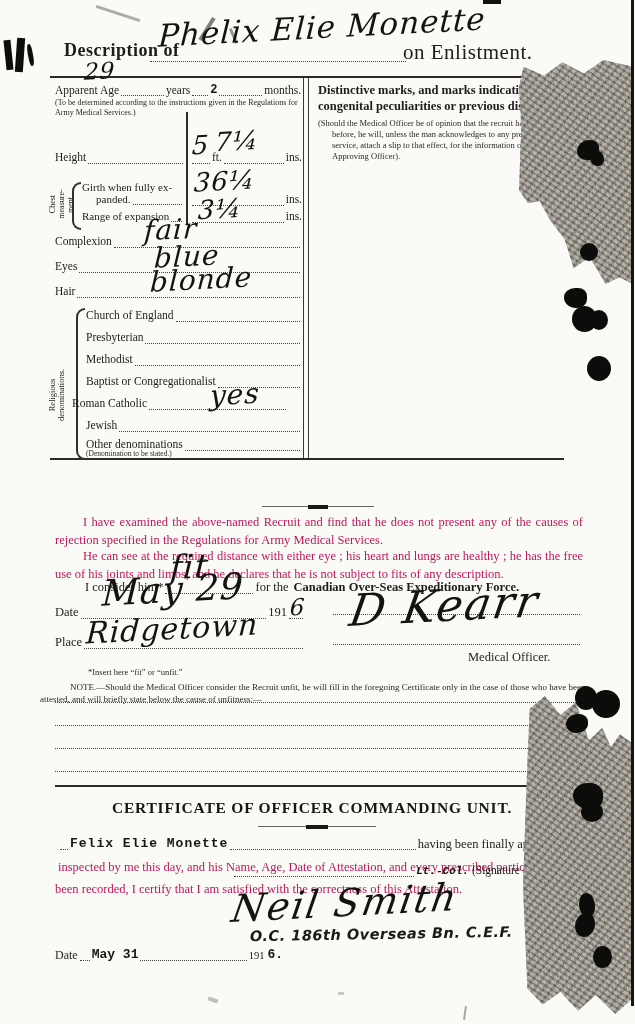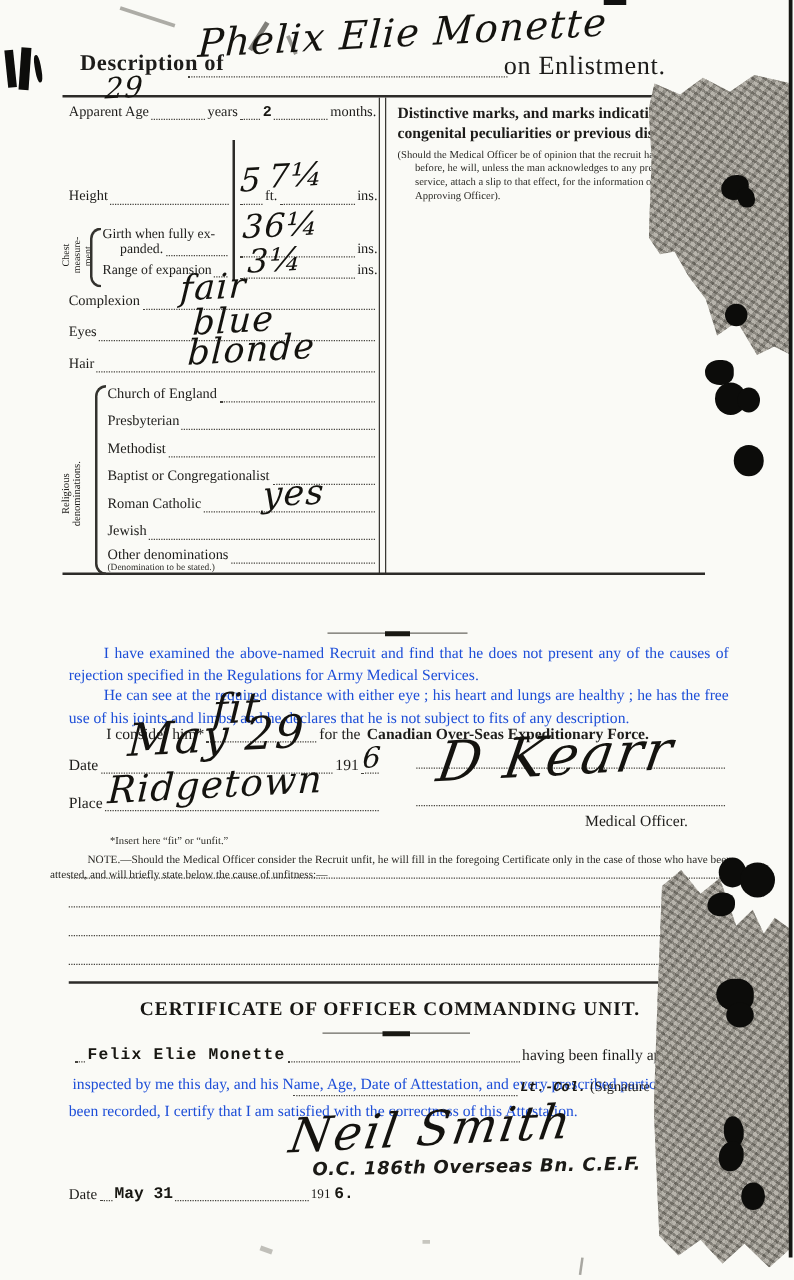--- a/index.html
+++ b/index.html
@@ -17,21 +17,21 @@
   .hw{position:absolute;font-family:"DejaVu Serif",serif;font-style:italic;color:#14130f;
       white-space:nowrap;letter-spacing:1px;transform:rotate(-3deg) skewX(-6deg);line-height:1;}
   .sig{transform:rotate(-3deg) skewX(-12deg);letter-spacing:2px;}
   
   .typed{font-family:"Liberation Mono",monospace;font-weight:bold;color:#181712;}
   .cert-h{position:absolute;left:0;width:624px;text-align:center;font-weight:bold;
           font-size:15.5px;letter-spacing:0.8px;color:#171613;}
   .orn{position:absolute;height:5px;}
   .orn::before{content:"";position:absolute;left:0;right:0;top:2px;border-top:1px solid #6a6862;}
   .orn::after{content:"";position:absolute;left:41%;right:41%;top:1px;height:4px;background:#191813;}
-  .para{position:absolute;font-size:12.5px;line-height:1.42;text-align:justify;color:#1d4ed8;}
+  .para{position:absolute;font-size:12.5px;line-height:1.42;text-align:justify;color:#be185d;}
   .smallnote{position:absolute;font-size:8.5px;line-height:1.3;color:#2a2925;}
   .vlabel{position:absolute;transform:rotate(-90deg);text-align:center;font-size:8.5px;
           line-height:1.1;white-space:pre-line;color:#22211e;}
   .bracket{position:absolute;width:7px;border-left:2px solid #33322e;border-top:2px solid #33322e;
            border-bottom:2px solid #33322e;border-radius:9px 0 0 9px;}
   
   .stain{position:absolute;z-index:3;
     background:
       repeating-linear-gradient(33deg, rgba(35,33,28,.22) 0 2px, rgba(245,243,238,.16) 2px 5px),
       repeating-linear-gradient(-51deg, rgba(50,48,42,.26) 0 3px, rgba(228,226,218,.14) 3px 7px),
@@ -69,20 +69,21 @@
   <div class="dotrow" style="left:55px;top:84px;width:246px;">
     <span class="lbl">Apparent Age</span>
     <span class="dots"></span>
     <span class="lbl">years</span>
     <span class="dotsf" style="width:16px;"></span>
     <span class="typed lbl" style="font-size:12px;">2</span>
     <span class="dots"></span>
     <span class="lbl">months.</span>
   </div>
   <span class="hw" style="left:84px;top:60px;font-size:23px;">29</span>
+  <div class="smallnote" style="left:55px;top:98px;width:252px;font-size:8px;">(To be determined according to the instructions given in the Regulations for Army Medical Services.)</div>
 
   <div class="dotrow" style="left:55px;top:152px;width:130px;">
     <span class="lbl">Height</span>
     <span class="dots"></span>
   </div>
   <div class="dotrow" style="left:190px;top:152px;width:112px;">
     <span class="dotsf" style="width:18px;"></span>
     <span class="lbl">ft.</span>
     <span class="dots"></span>
     <span class="lbl">ins.</span>
@@ -142,21 +143,21 @@
       <span class="dots"></span>
   </div>
   <div class="dotrow" style="left:86px;top:354px;width:216px;">
     <span class="lbl">Methodist</span>
       <span class="dots"></span>
   </div>
   <div class="dotrow" style="left:86px;top:376px;width:216px;">
     <span class="lbl">Baptist or Congregationalist</span>
       <span class="dots"></span>
   </div>
-  <div class="dotrow" style="left:86px;top:398px;width:216px;">
+  <div class="dotrow" style="left:72px;top:398px;width:216px;">
     <span class="lbl">Roman Catholic</span>
       <span class="dots"></span>
   </div>
   <span class="hw" style="left:210px;top:381px;font-size:28px;">yes</span>
   <div class="dotrow" style="left:86px;top:420px;width:216px;">
     <span class="lbl">Jewish</span>
       <span class="dots"></span>
   </div>
   <div class="dotrow" style="left:86px;top:439px;width:216px;">
     <span class="lbl">Other denominations</span>

